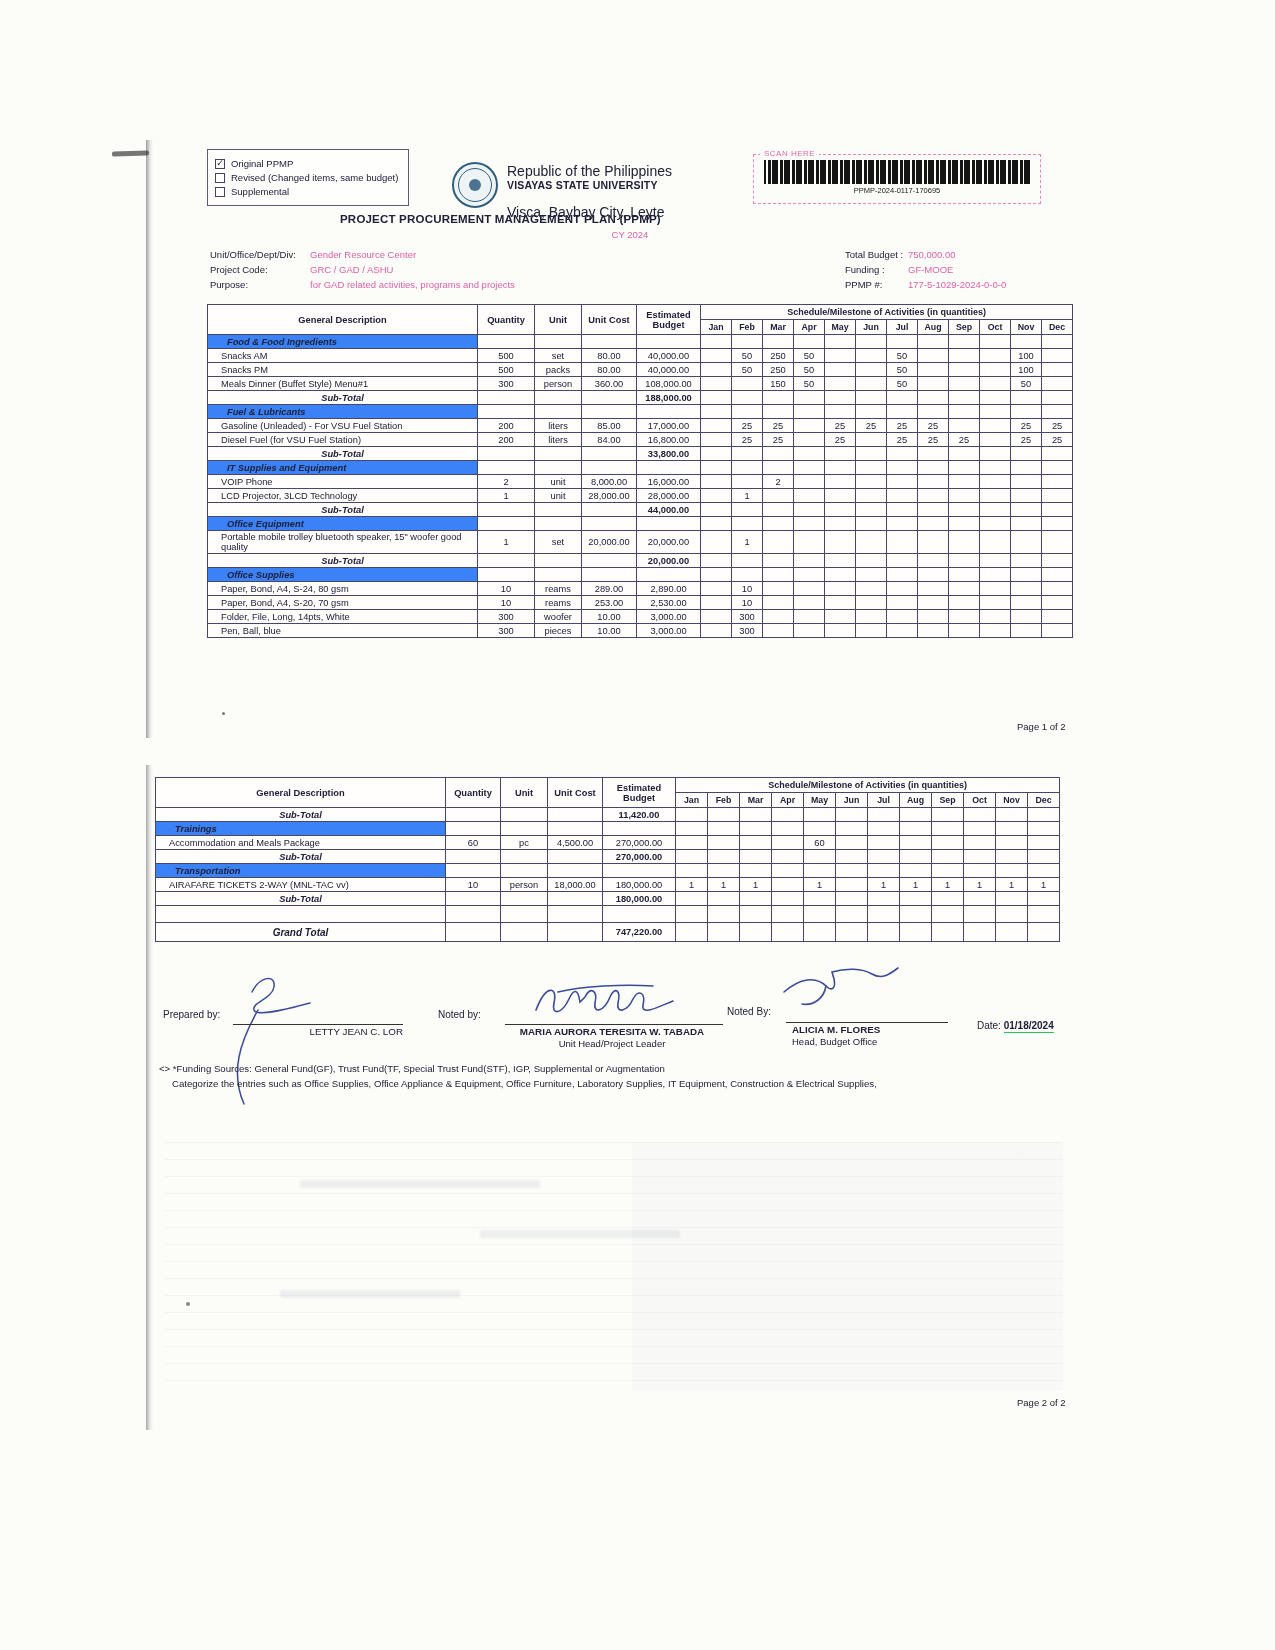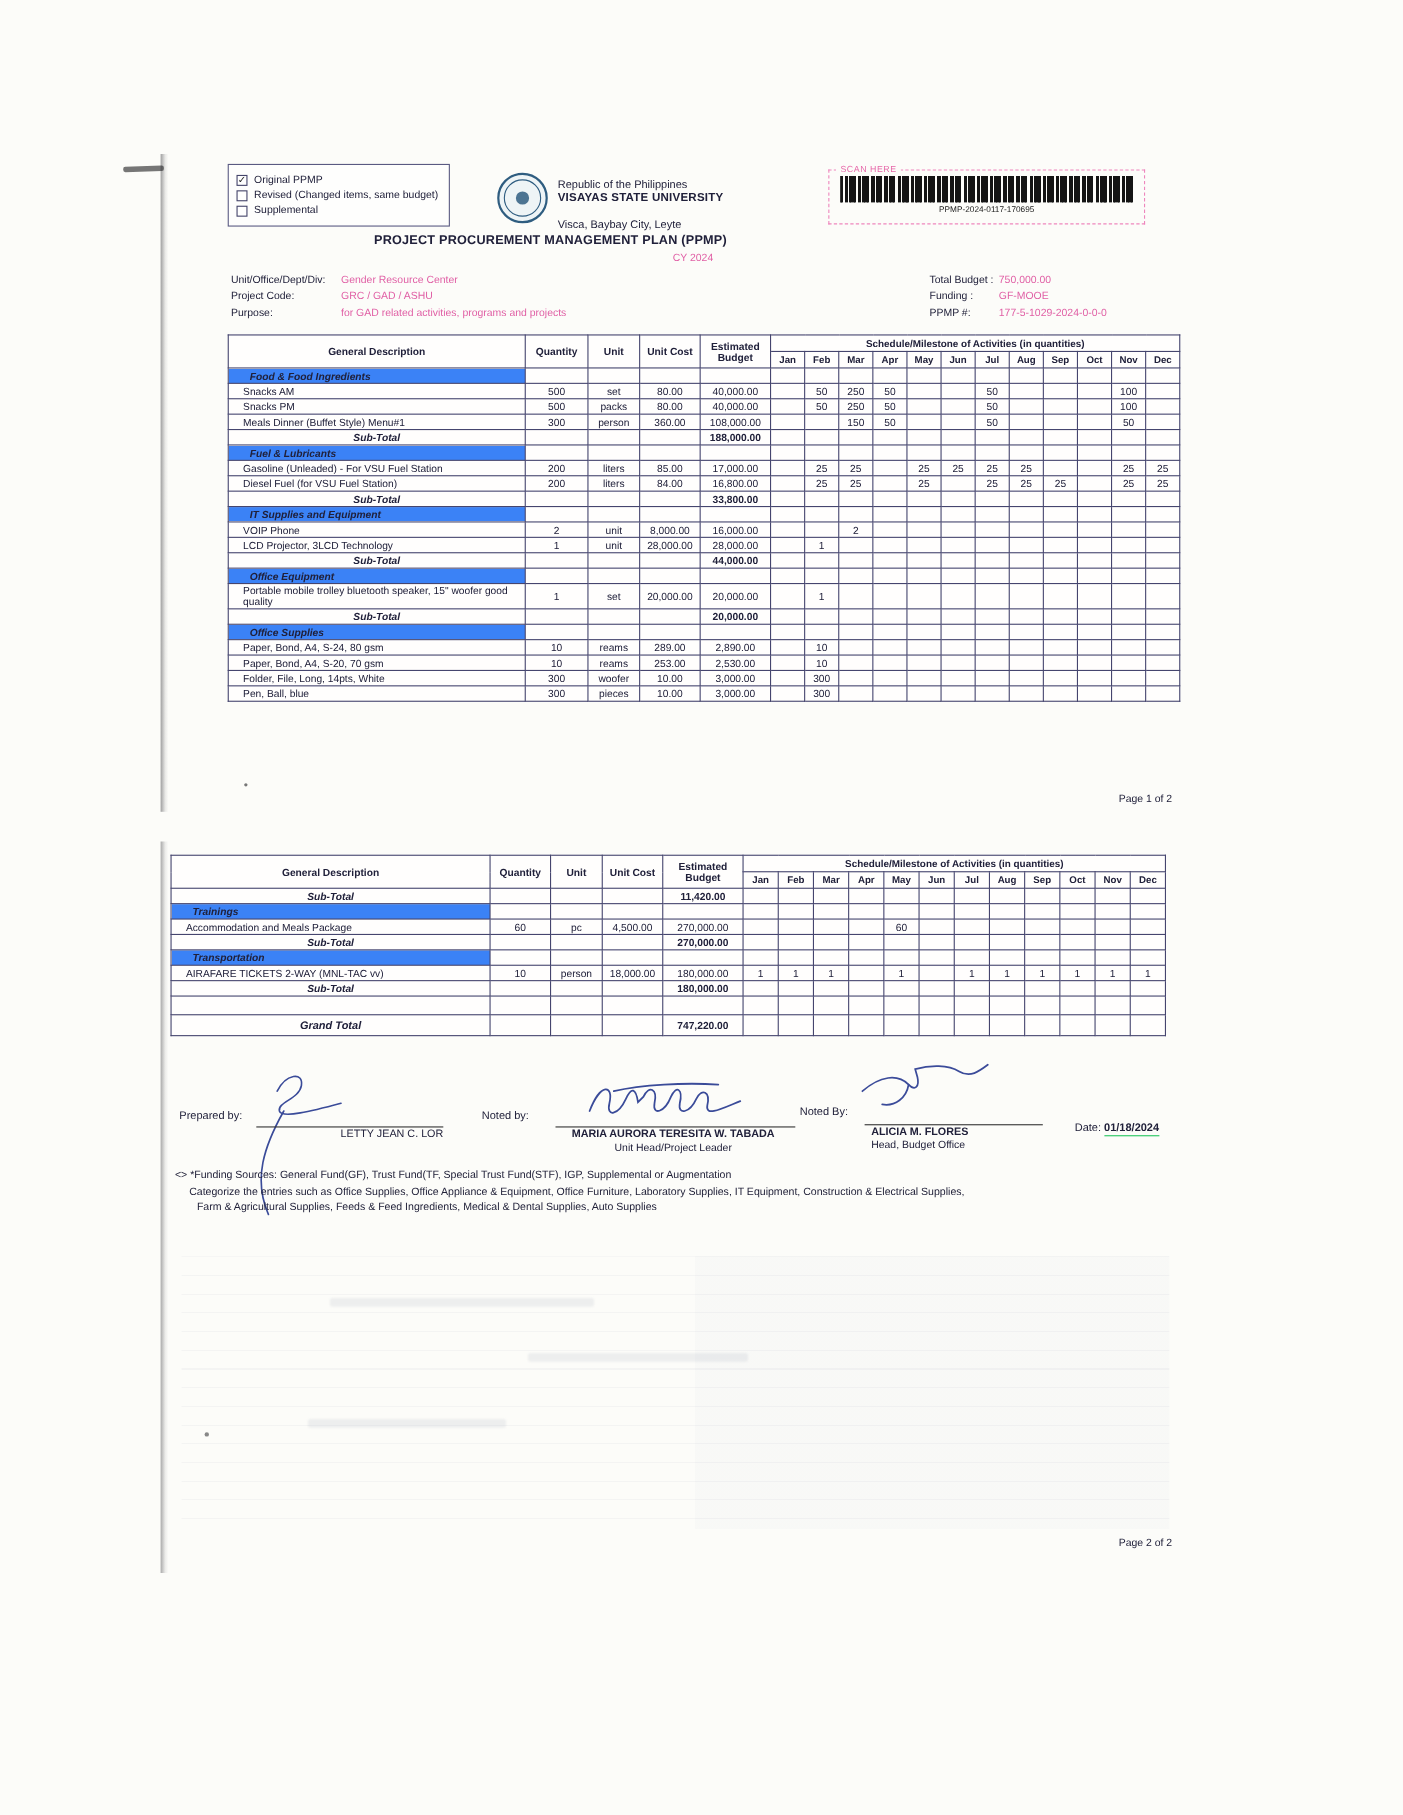--- a/index.html
+++ b/index.html
@@ -16,21 +16,21 @@
   
   #cbx{position:absolute;left:207px;top:149px;width:202px;border:1px solid #5a5a82;padding:5px 7px;background:rgba(255,255,255,.65);}
   .cb-row{display:flex;align-items:center;gap:6px;margin:3px 0;font-size:9.5px;}
   .cb{width:10px;height:10px;border:1px solid #44446a;display:inline-flex;align-items:center;justify-content:center;font-size:9px;line-height:1;flex:0 0 auto;background:#fff;color:#222;}
 
   
   #univ{position:absolute;left:452px;top:150px;display:flex;align-items:center;gap:9px;}
   .seal{width:46px;height:46px;border:2px solid #2f5d80;border-radius:50%;position:relative;background:#eef4f6;flex:0 0 auto;}
   .seal::before{content:"";position:absolute;inset:4px;border:1px solid #2f5d80;border-radius:50%;}
   .seal::after{content:"";position:absolute;left:50%;top:50%;width:12px;height:12px;transform:translate(-50%,-50%);background:#2f5d80;border-radius:50%;opacity:.85;}
-  .univ-l1,.univ-l3{font-size:10px;margin-top:13px;}
+  .univ-l1,.univ-l3{font-size:14px;margin-top:13px;}
   .univ-l2{font-size:10.5px;font-weight:bold;letter-spacing:.2px;}
 
   
   #scanp{position:absolute;left:753px;top:154px;width:288px;height:50px;border:1px dashed #ee86bd;padding:5px 10px 0;}
   #scanp .lbl{position:absolute;top:-6px;left:6px;background:#fcfcf9;padding:0 4px;color:#e667a9;font-size:8px;letter-spacing:.5px;}
   .barcode{height:24px;background:
     repeating-linear-gradient(90deg,#141414 0 2px,transparent 2px 4px),
     repeating-linear-gradient(90deg,#141414 0 1px,transparent 1px 6px),
     repeating-linear-gradient(90deg,transparent 0 9px,#141414 9px 12px);}
   .btext{font-size:7.5px;text-align:center;margin-top:2px;color:#1a1a1a;}
@@ -857,21 +857,20 @@
 <div id="noted2-title">Head, Budget Office</div>
 
 <div id="date-wrap">
   <span>Date:</span>
   <span class="dv">01/18/2024</span>
 </div>
 
 <div id="fnotes">
   <div class="fn-0">&lt;&gt; *Funding Sources: General Fund(GF), Trust Fund(TF, Special Trust Fund(STF), IGP, Supplemental or Augmentation</div>
   <div class="fn-2">Categorize the entries such as Office Supplies, Office Appliance &amp; Equipment, Office Furniture, Laboratory Supplies, IT Equipment, Construction &amp; Electrical Supplies,</div>
-  <div class="fn-3">Farm &amp; Agricultural Supplies, Feeds &amp; Feed Ingredients, Medical &amp; Dental Supplies, Auto Supplies</div>
 </div>
 
 <div class="ghost"></div>
 <div class="ghost-blob" id="gb1"></div>
 <div class="ghost-blob" id="gb2"></div>
 <div class="ghost-blob" id="gb3"></div>
 
 <div id="pn2">Page 2 of 2</div>
 
 </body></html>

